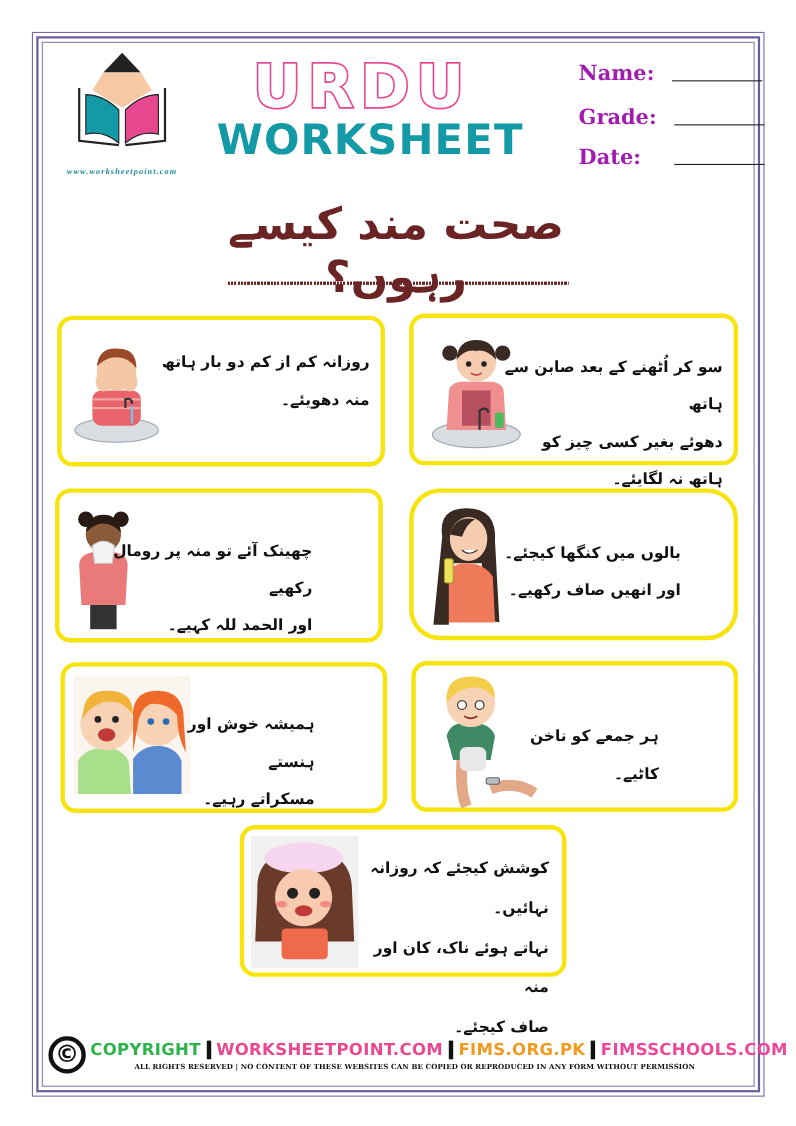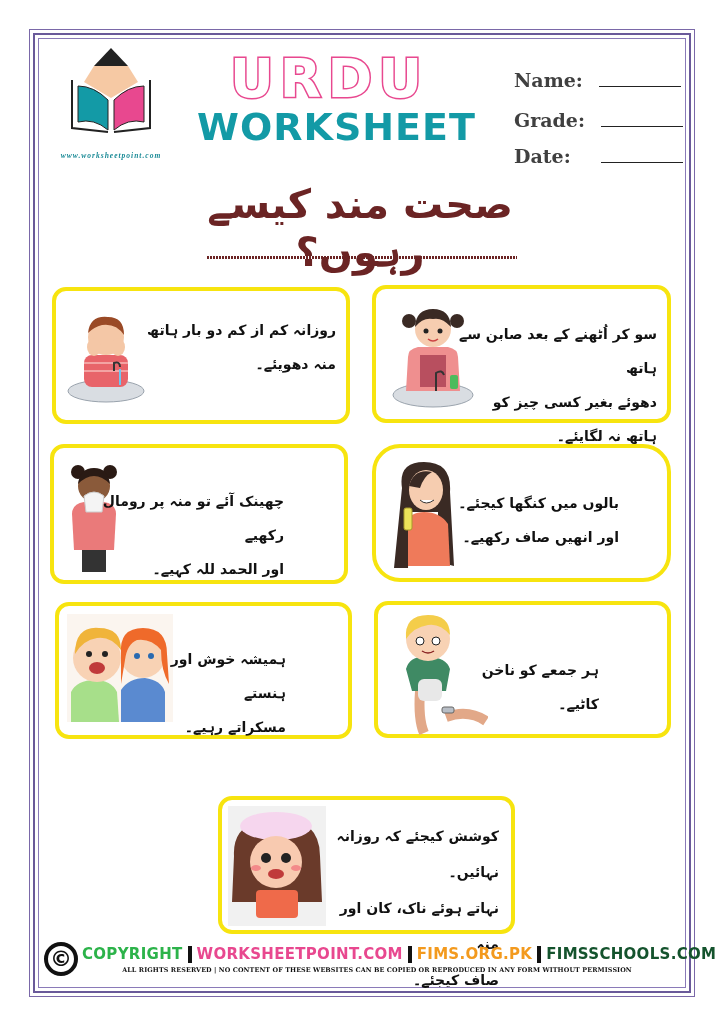--- a/index.html
+++ b/index.html
@@ -20,22 +20,22 @@
 
   
   .title-urdu-en { position: absolute; left: 230px; top: 52px; width: 160px; text-align: center;
     font-family: "DejaVu Sans", sans-serif; font-weight: bold; font-size: 54px; letter-spacing: 6px;
     color: #ffffff; -webkit-text-stroke: 3px #e8488f; paint-order: stroke fill; line-height: 1; }
   .title-worksheet { position: absolute; left: 197px; top: 108px; width: 262px; text-align: center;
     font-family: "DejaVu Sans", sans-serif; font-weight: bold; font-size: 38px; letter-spacing: 1px; color: #139aa6; line-height: 1; }
 
   
   .info { position: absolute; left: 510px; top: 52px; width: 175px; }
-  .info-row { position: absolute; left: 4px; display: flex; align-items: flex-end; width: 175px;
-    font-family: "DejaVu Serif", serif; font-weight: bold; font-size: 19px; color: #404040; margin-top: 13px; }
+  .info-row { position: absolute; left: 16px; display: flex; align-items: flex-end; width: 175px;
+    font-family: "DejaVu Serif", serif; font-weight: bold; font-size: 19px; color: #a21caf; }
   .info-row .lbl { white-space: nowrap; }
   .info-row .line { position: absolute; right: 8px; bottom: 4px; height: 1px; background: #222; }
 
   
   .heading { position: absolute; left: 190px; top: 180px; width: 340px; text-align: center; direction: rtl;
     font-family: "DejaVu Sans", sans-serif; font-weight: bold; font-size: 40px; color: #6b2424; line-height: 1.2; }
   .heading-rule { position: absolute; left: 207px; top: 256px; width: 310px; height: 3px;
     background: repeating-linear-gradient(90deg, #6b2424 0 2px, transparent 2px 3px); }
 
   
@@ -195,21 +195,21 @@
     <circle cx="32" cy="32" r="4" fill="#fff" stroke="#222"></circle>
       <circle cx="48" cy="32" r="4" fill="#fff" stroke="#222"></circle>
     <path d="M34,42 Q40,46 46,42" fill="none" stroke="#822" stroke-width="1.5"></path>
     <rect x="54" y="98" width="12" height="6" rx="2" fill="#b8bec6" stroke="#666"></rect>
   </svg>
   <div class="txt" style="right:68px;top:48px;width:150px;">
     <div>ہر جمعے کو ناخن کاٹیے۔</div>
   </div>
 </div>
 
-<div class="card" style="left:218px;top:796px;width:297px;height:138px;">
+<div class="card" style="left:218px;top:750px;width:297px;height:138px;">
   <svg class="pic" style="left:6px;top:6px;" width="98" height="120" viewBox="0 0 98 120">
     <rect x="0" y="0" width="98" height="120" fill="#f1f1f1"></rect>
     <path d="M6,50 Q4,14 48,12 Q92,12 92,50 L94,96 L4,96 Z" fill="#6a3a2a"></path>
     <ellipse cx="48" cy="20" rx="36" ry="14" fill="#f6d6ee"></ellipse>
     <rect x="28" y="84" width="42" height="28" rx="4" fill="#ef6a4a"></rect>
     <ellipse cx="48" cy="56" rx="26" ry="26" fill="#f8cab0"></ellipse>
     <circle cx="38" cy="52" r="5" fill="#222"></circle>
       <circle cx="58" cy="52" r="5" fill="#222"></circle>
     <ellipse cx="48" cy="68" rx="8" ry="5" fill="#c03a3a"></ellipse>
     <ellipse cx="28" cy="62" rx="5" ry="3" fill="#f38a8a"></ellipse>
@@ -223,15 +223,15 @@
 </div>
 
 <div class="footer-copy">©</div>
 <div class="footer-links">
   <span style="color:#2cb34a;">COPYRIGHT</span>
   <span class="sep"></span>
   <span style="color:#e8488f;">WORKSHEETPOINT.COM</span>
   <span class="sep"></span>
   <span style="color:#f39a1e;">FIMS.ORG.PK</span>
   <span class="sep"></span>
-  <span style="color:#14532d;">FIMSSCHOOLS.COM</span>
+  <span style="color:#ec4899;">FIMSSCHOOLS.COM</span>
 </div>
 <div class="footer-note">ALL RIGHTS RESERVED | NO CONTENT OF THESE WEBSITES CAN BE COPIED OR REPRODUCED IN ANY FORM WITHOUT PERMISSION</div>
 
 </body></html>

